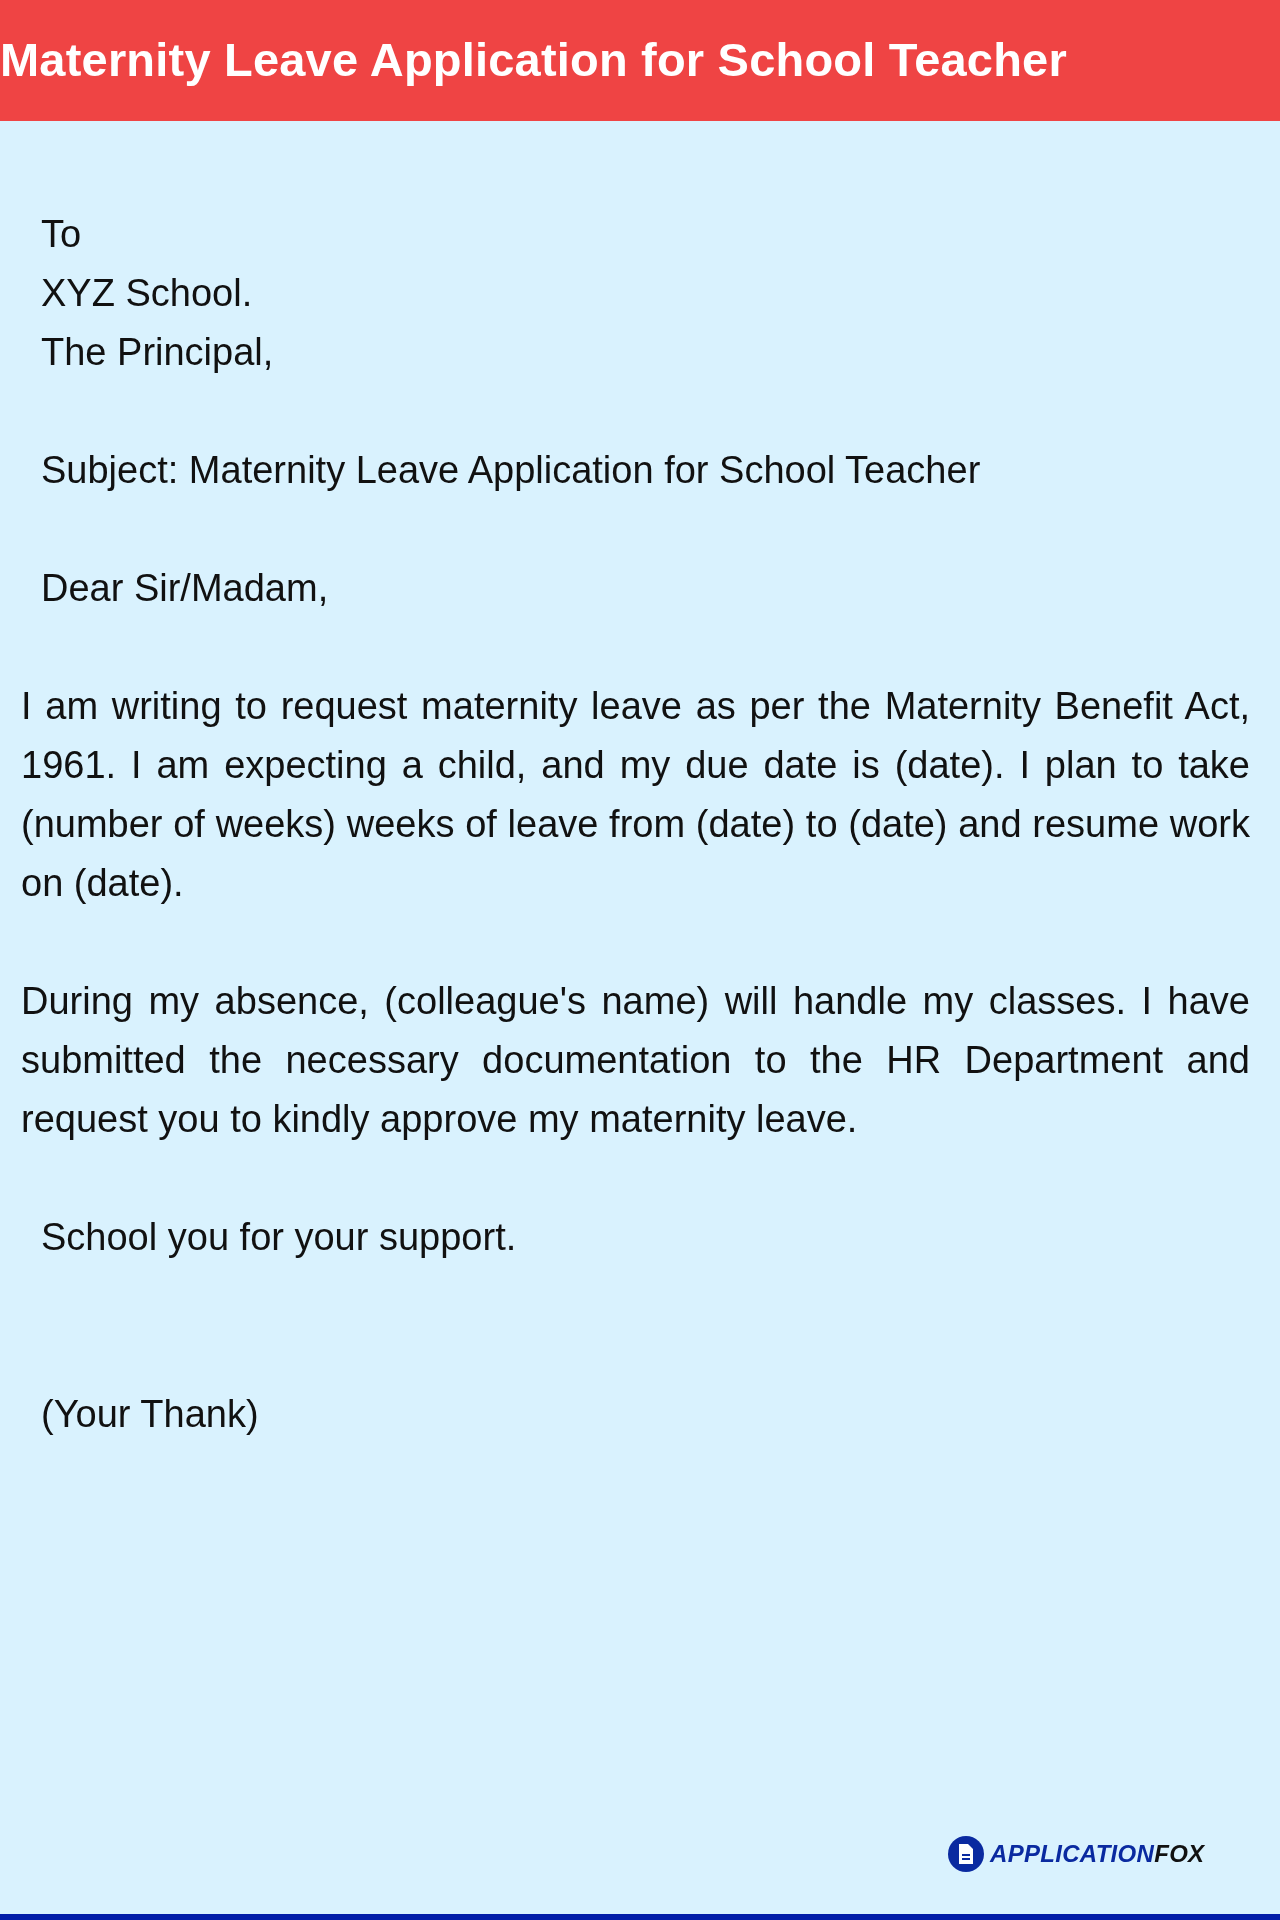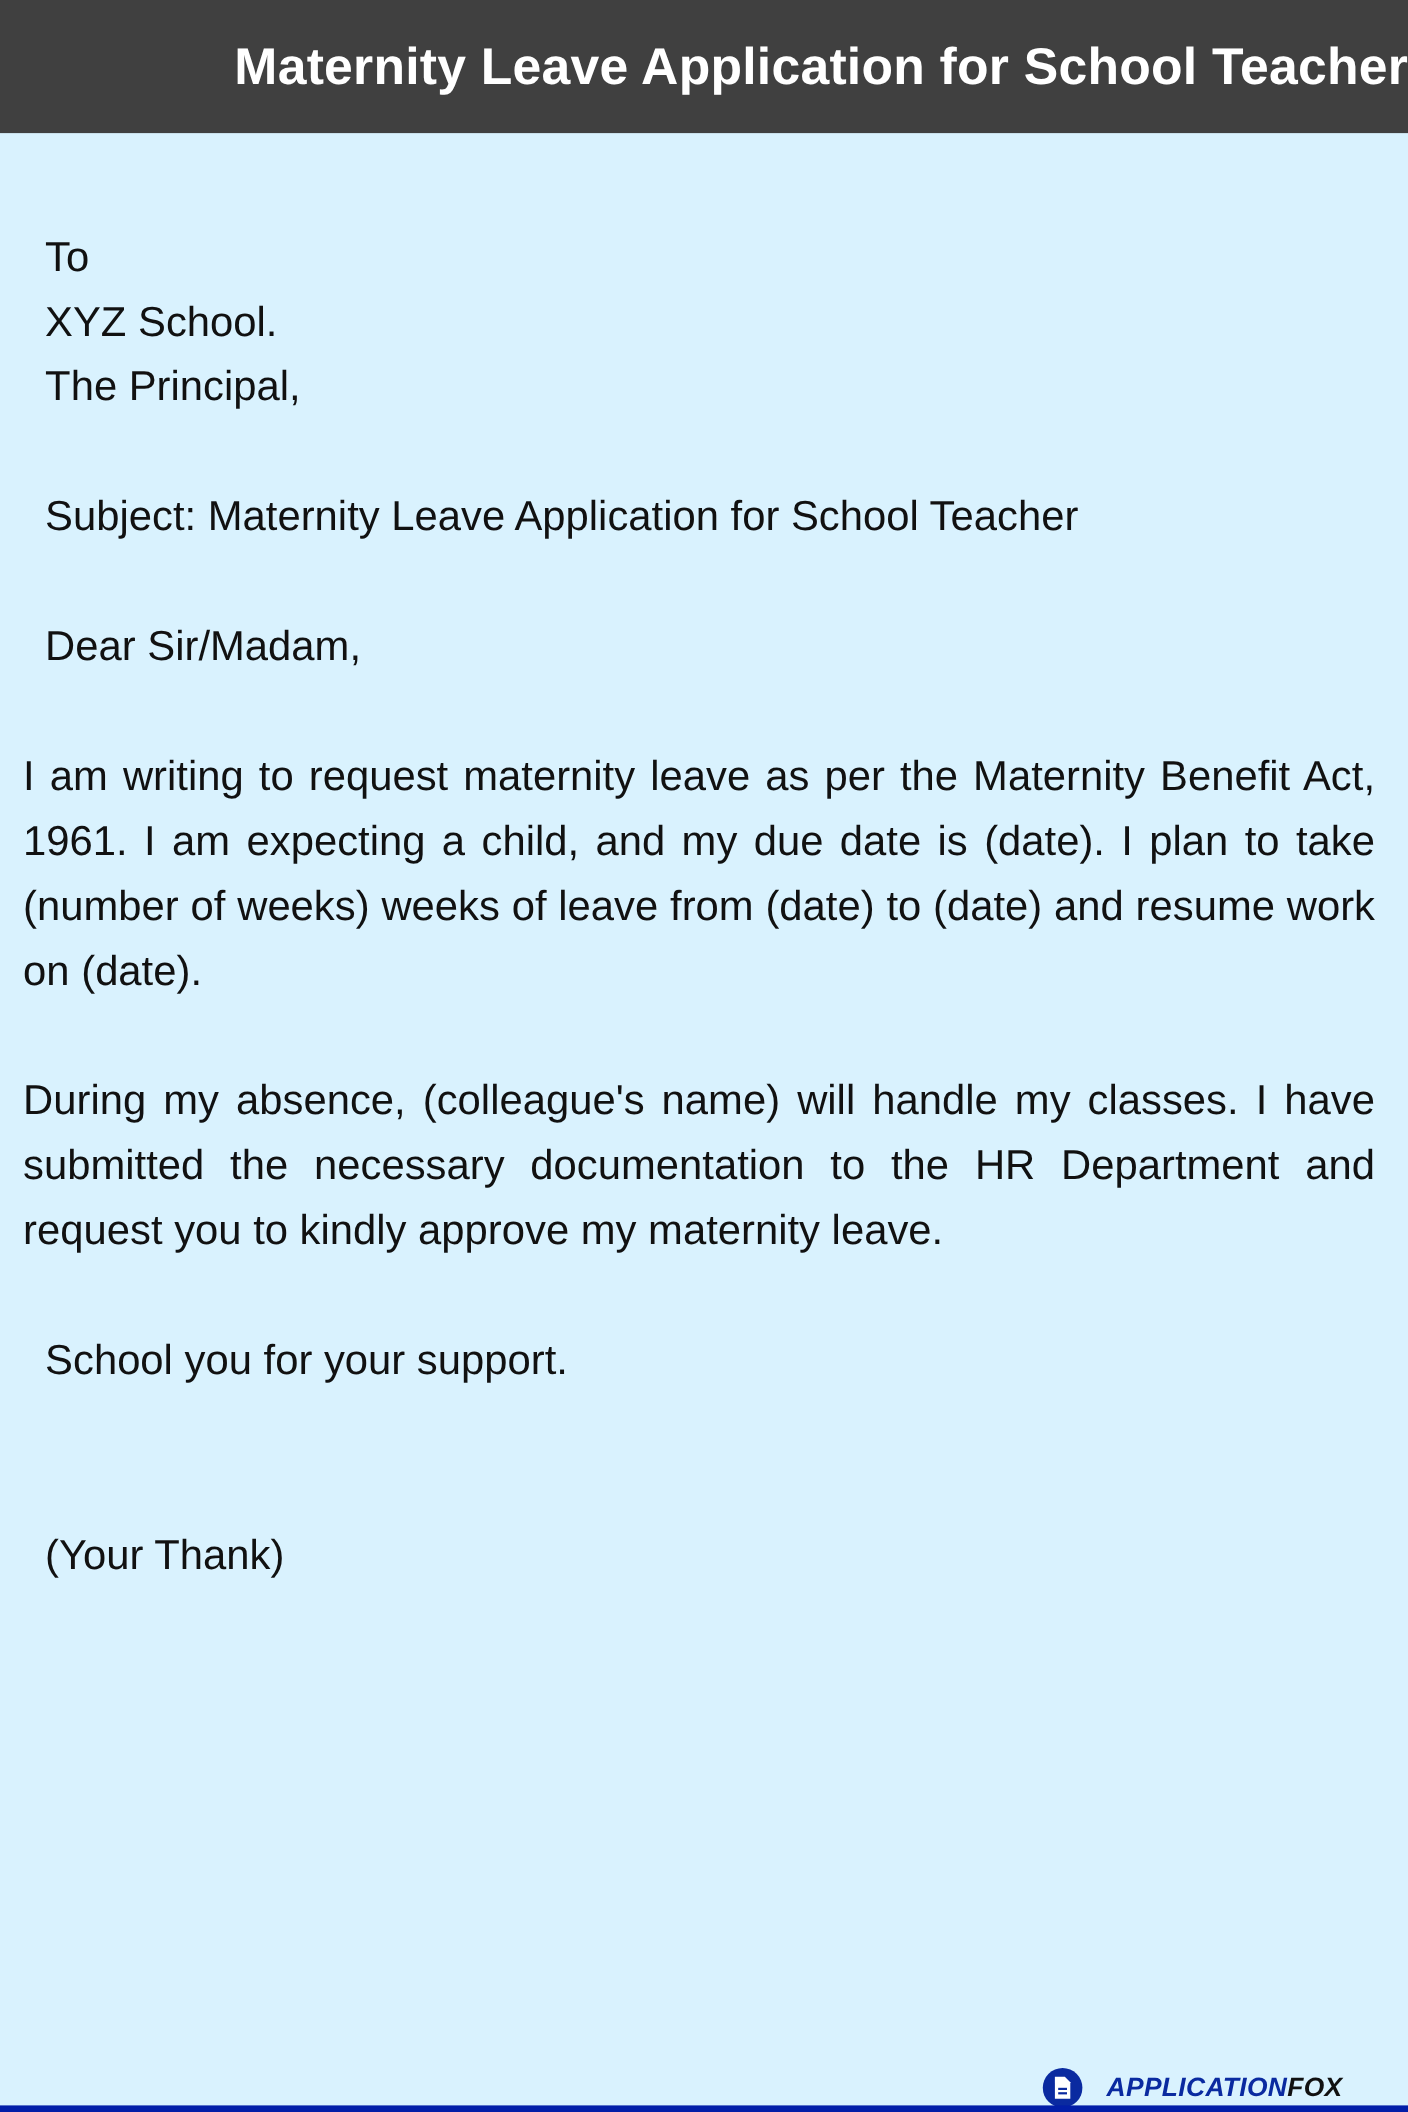--- a/index.html
+++ b/index.html
@@ -13,24 +13,24 @@
       font-family: "Liberation Sans", sans-serif;
       color: #111111;
       position: relative;
       overflow: hidden;
     }
     .header {
       position: absolute;
       left: 0; top: 0;
       width: 1280px;
       height: 121px;
-      background: #404040;
+      background: #ef4444;
       display: flex;
       align-items: center;
-      justify-content: flex-end;
+      justify-content: flex-start;
     }
     .header-title {
       color: #ffffff;
       font-weight: bold;
       font-size: 47px;
       letter-spacing: 0.2px;
       white-space: nowrap;
       margin-top: -2px;
     }
     .letter {
@@ -47,22 +47,21 @@
       text-align: justify;
       text-align-last: left;
       word-spacing: 0px;
     }
     .logo {
       position: absolute;
       left: 948px;
       top: 1836px;
       display: flex;
       align-items: center;
-      gap: 22px;
-      margin-top: 44px;
+      gap: 6px;
     }
     .logo-icon {
       width: 36px;
       height: 36px;
       border-radius: 50%;
       background: #0a2aa0;
       display: flex;
       align-items: center;
       justify-content: center;
     }

